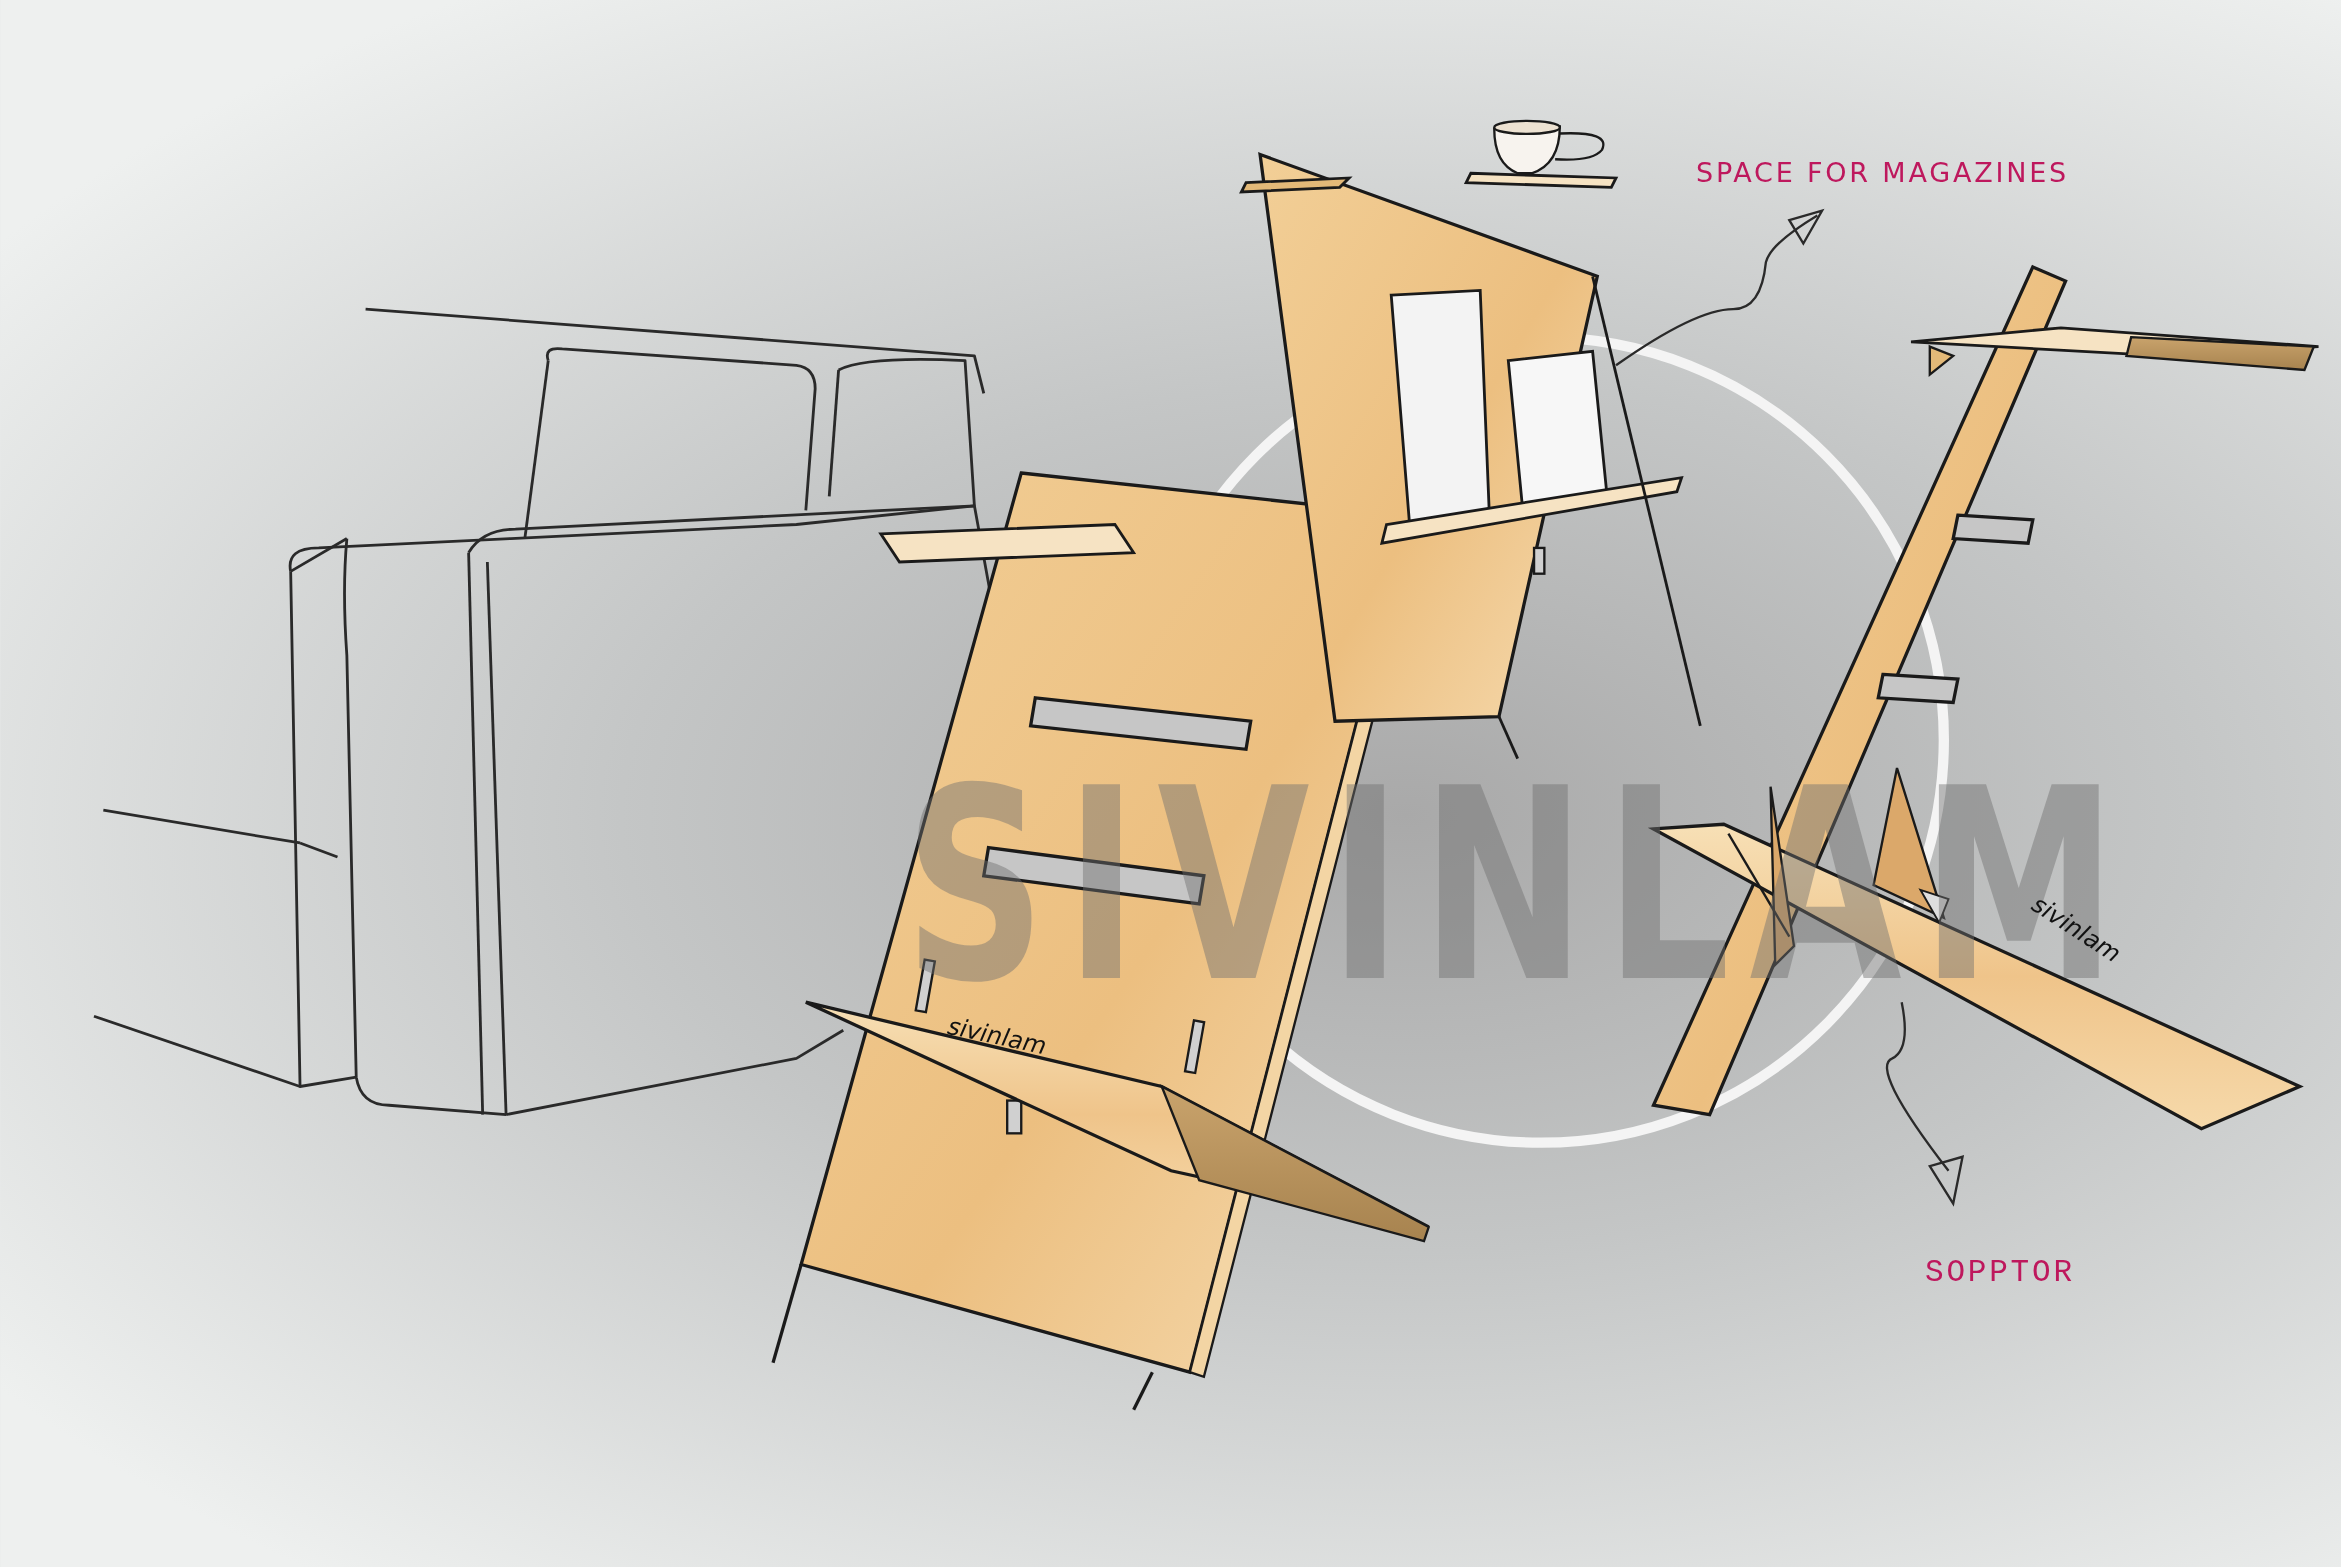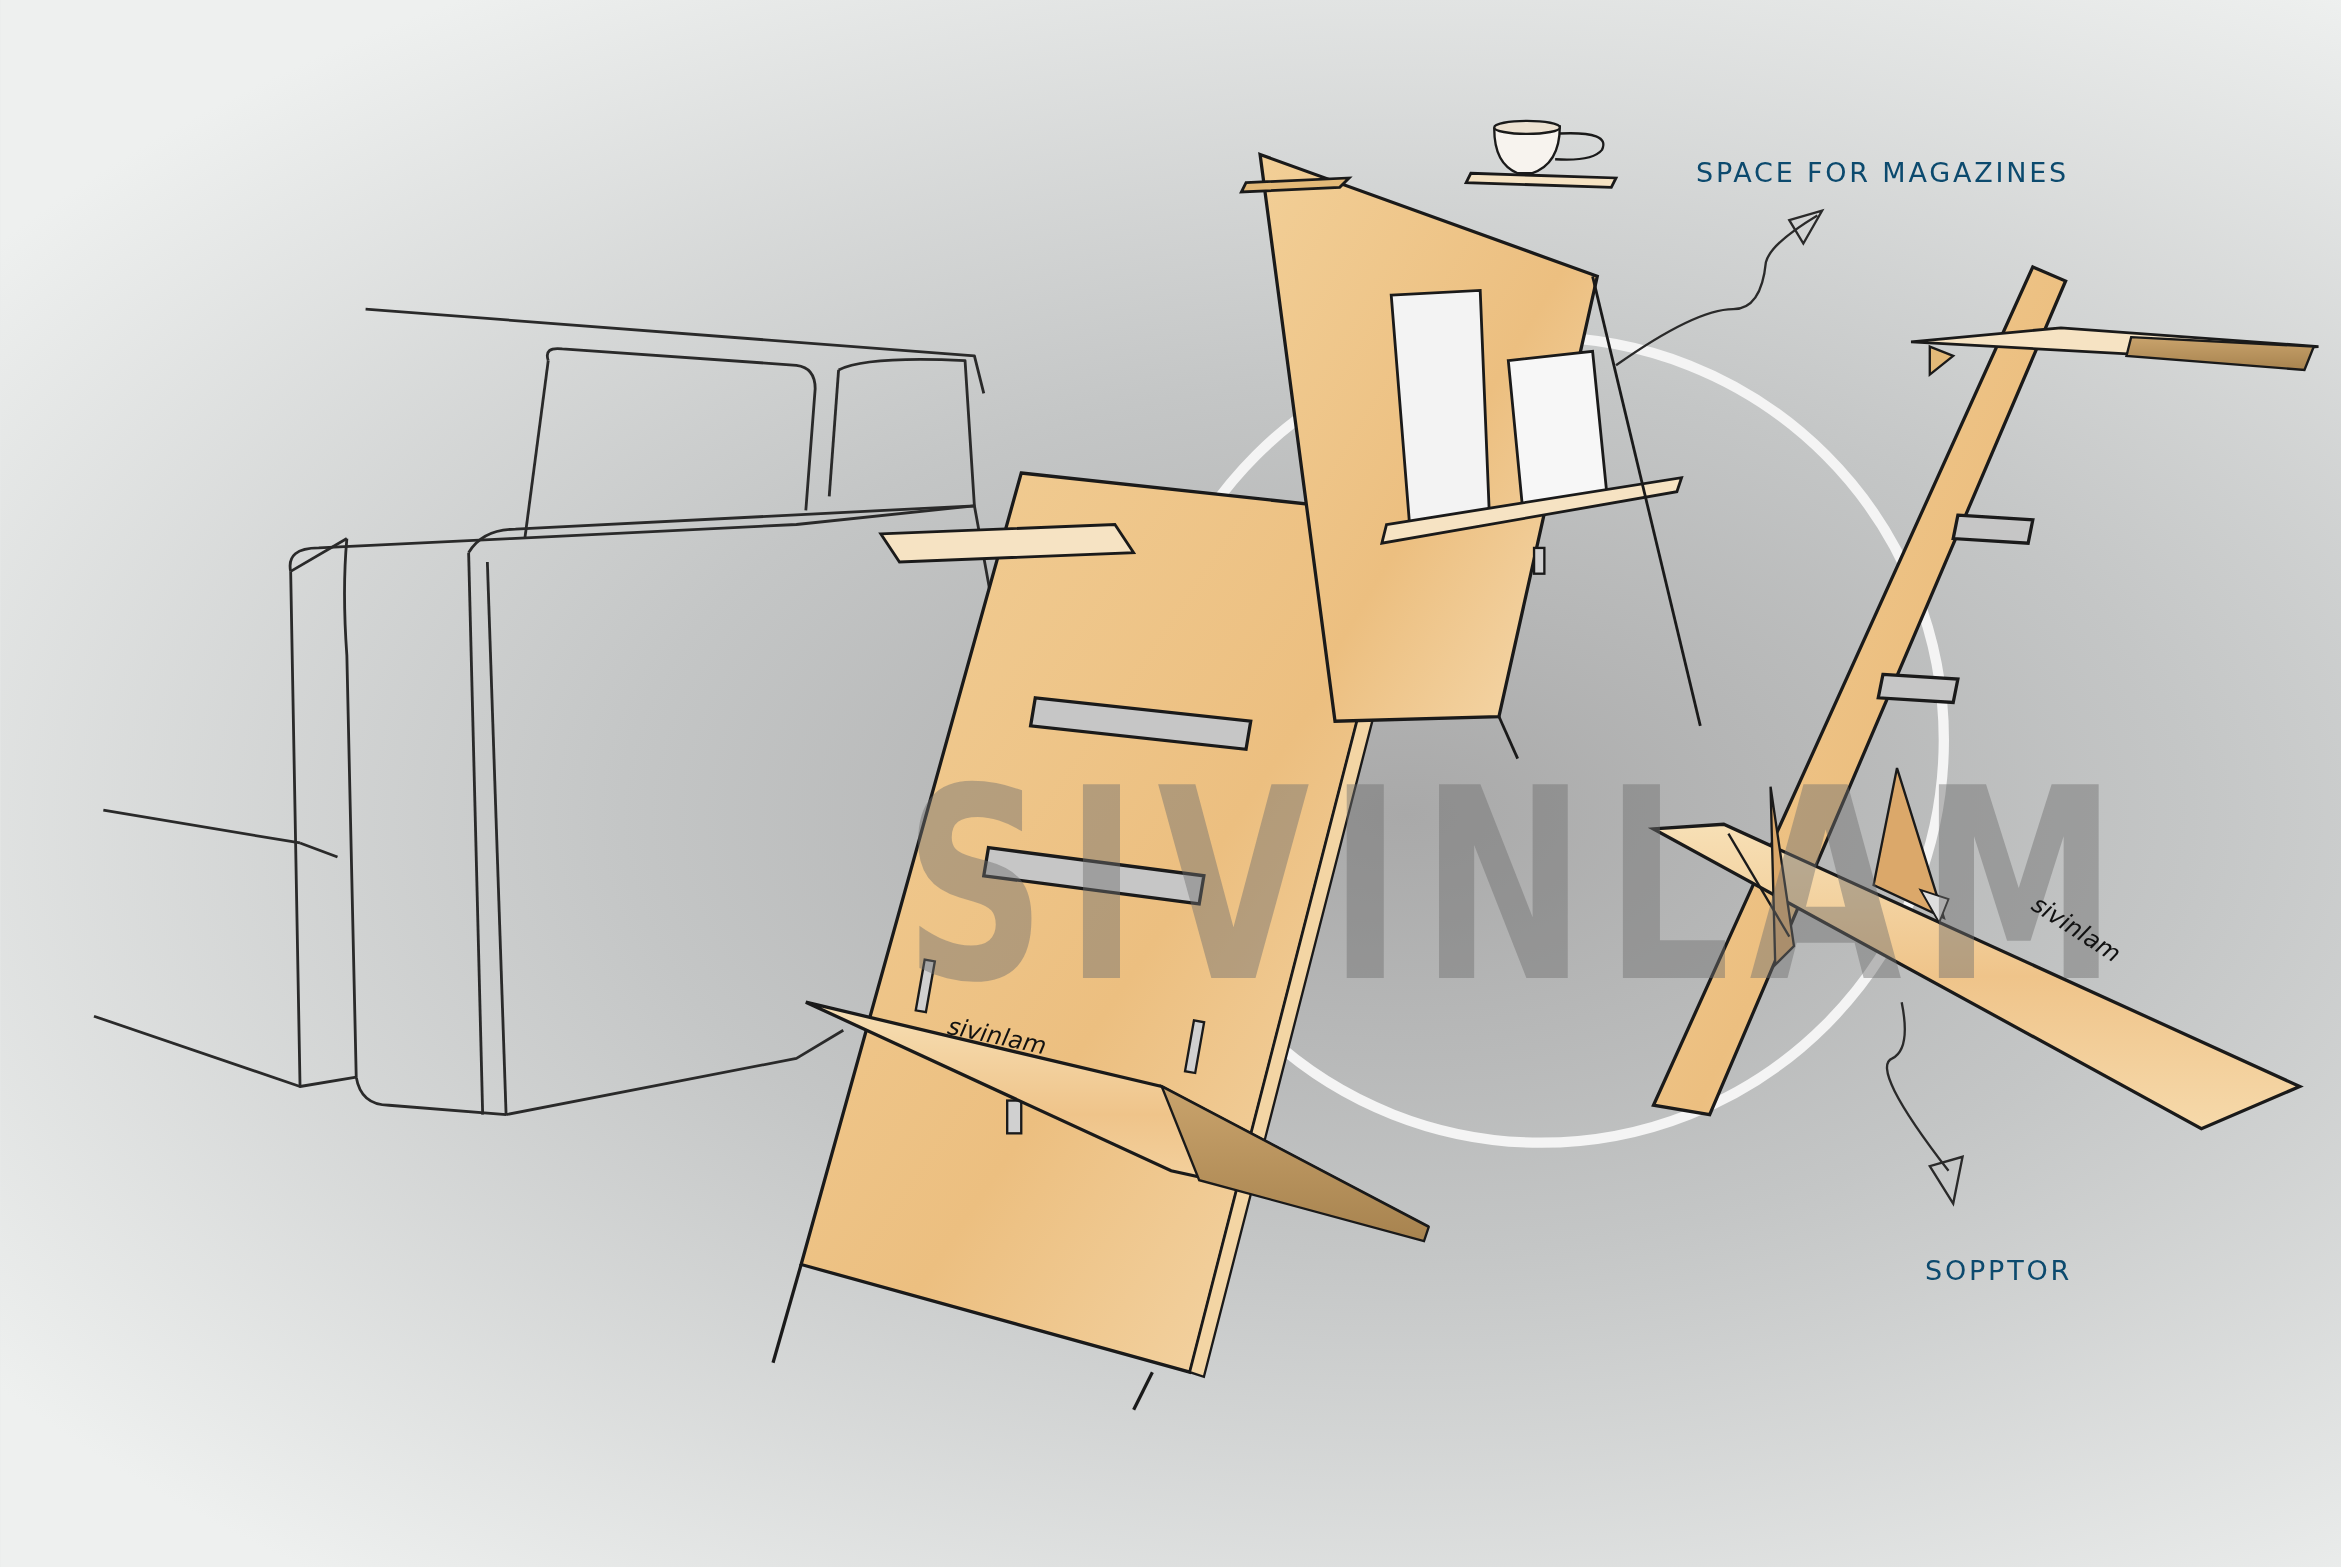--- a/index.html
+++ b/index.html
@@ -1,26 +1,26 @@
 <!DOCTYPE html>
 <html style="font-size:7.5px"><head>
 <meta charset="utf-8">
 <style>
   html, body { margin: 0; padding: 0; background: #e8eaea; }
   body { width: 2811px; height: 1567px; overflow: hidden; position: relative; }
   .canvas { position: absolute; left: 0; top: 0; width: 2811px; height: 1567px; }
   .label {
     position: absolute;
     font-family: "DejaVu Sans", sans-serif;
-    color: #0c4a6e;
+    color: #be185d;
     letter-spacing: 2.8px;
     white-space: nowrap;
   }
   .label-magazines { left: 1696px; top: 157px; font-size: 27px; }
-  .label-support { left: 1925px; top: 1255px; font-size: 27px; }
+  .label-support { left: 1925px; top: 1255px; font-size: 31px; font-family: Liberation Mono, monospace; }
   .watermark {
     position: absolute;
     left: 904px; top: 731px;
     font-family: "DejaVu Sans", sans-serif;
     font-weight: bold;
     font-size: 197px;
     letter-spacing: 19px;
     color: rgba(110,110,110,0.45);
     transform: scaleY(1.35);
     transform-origin: left top;

